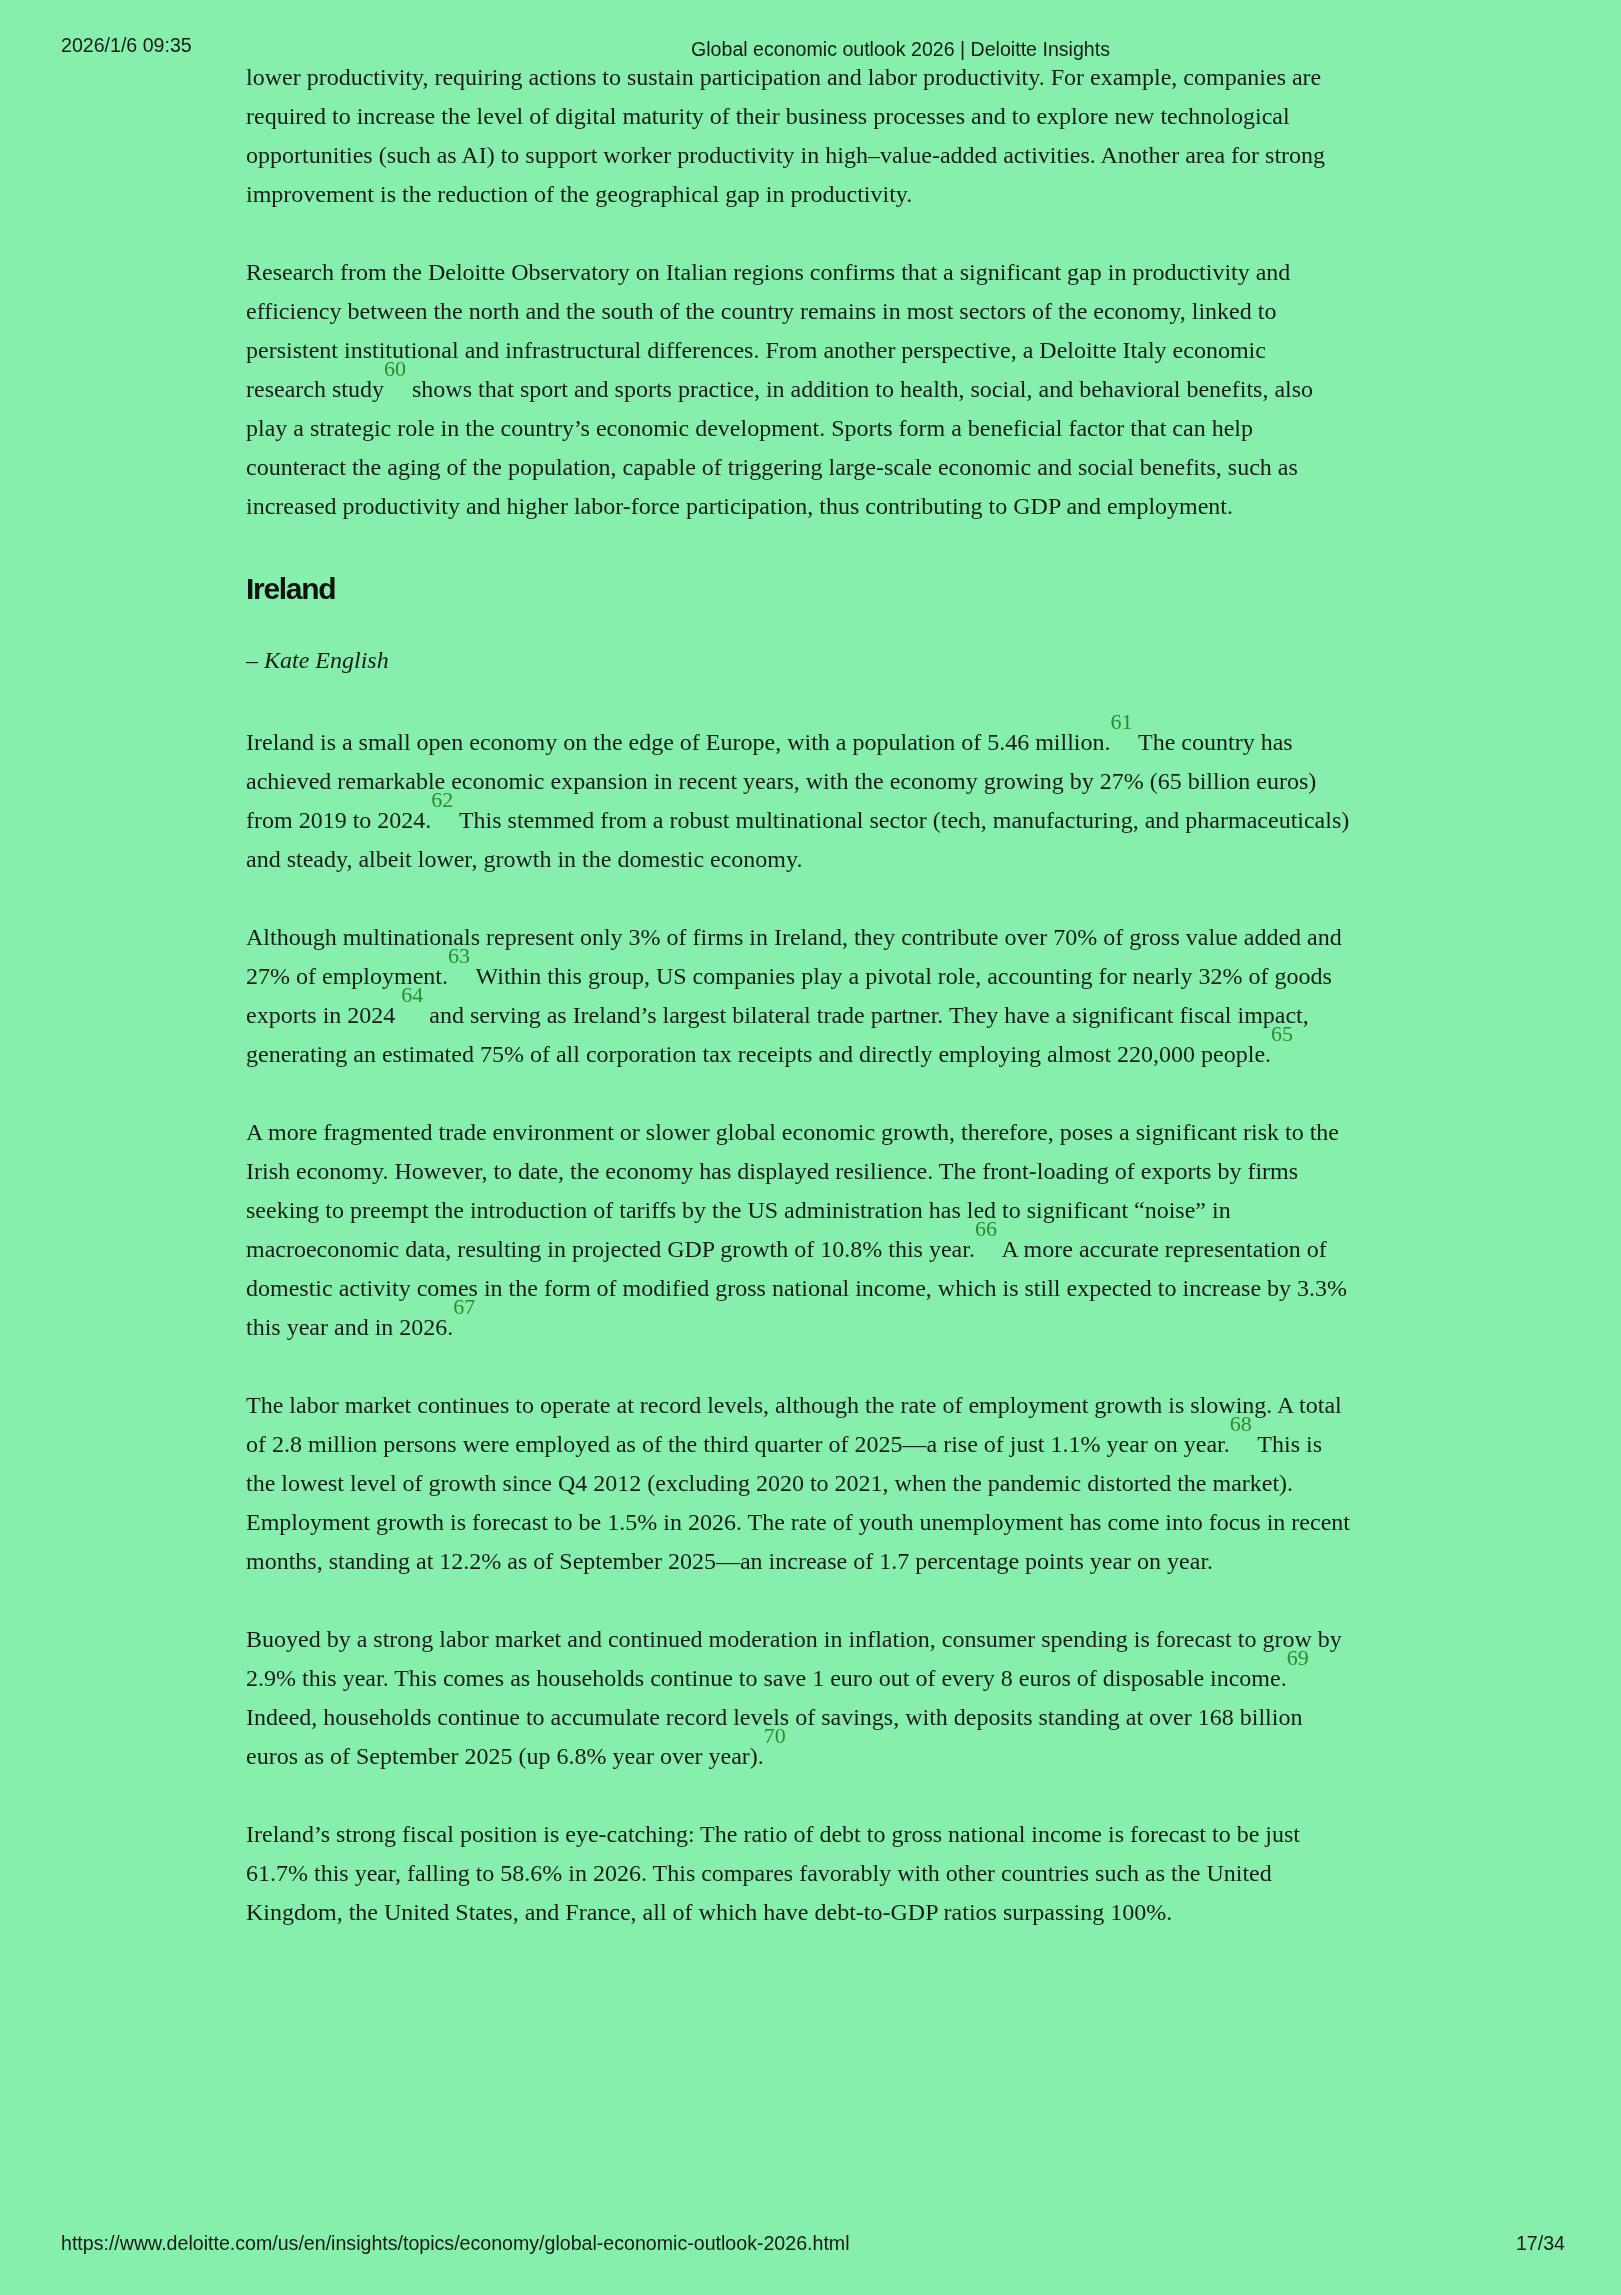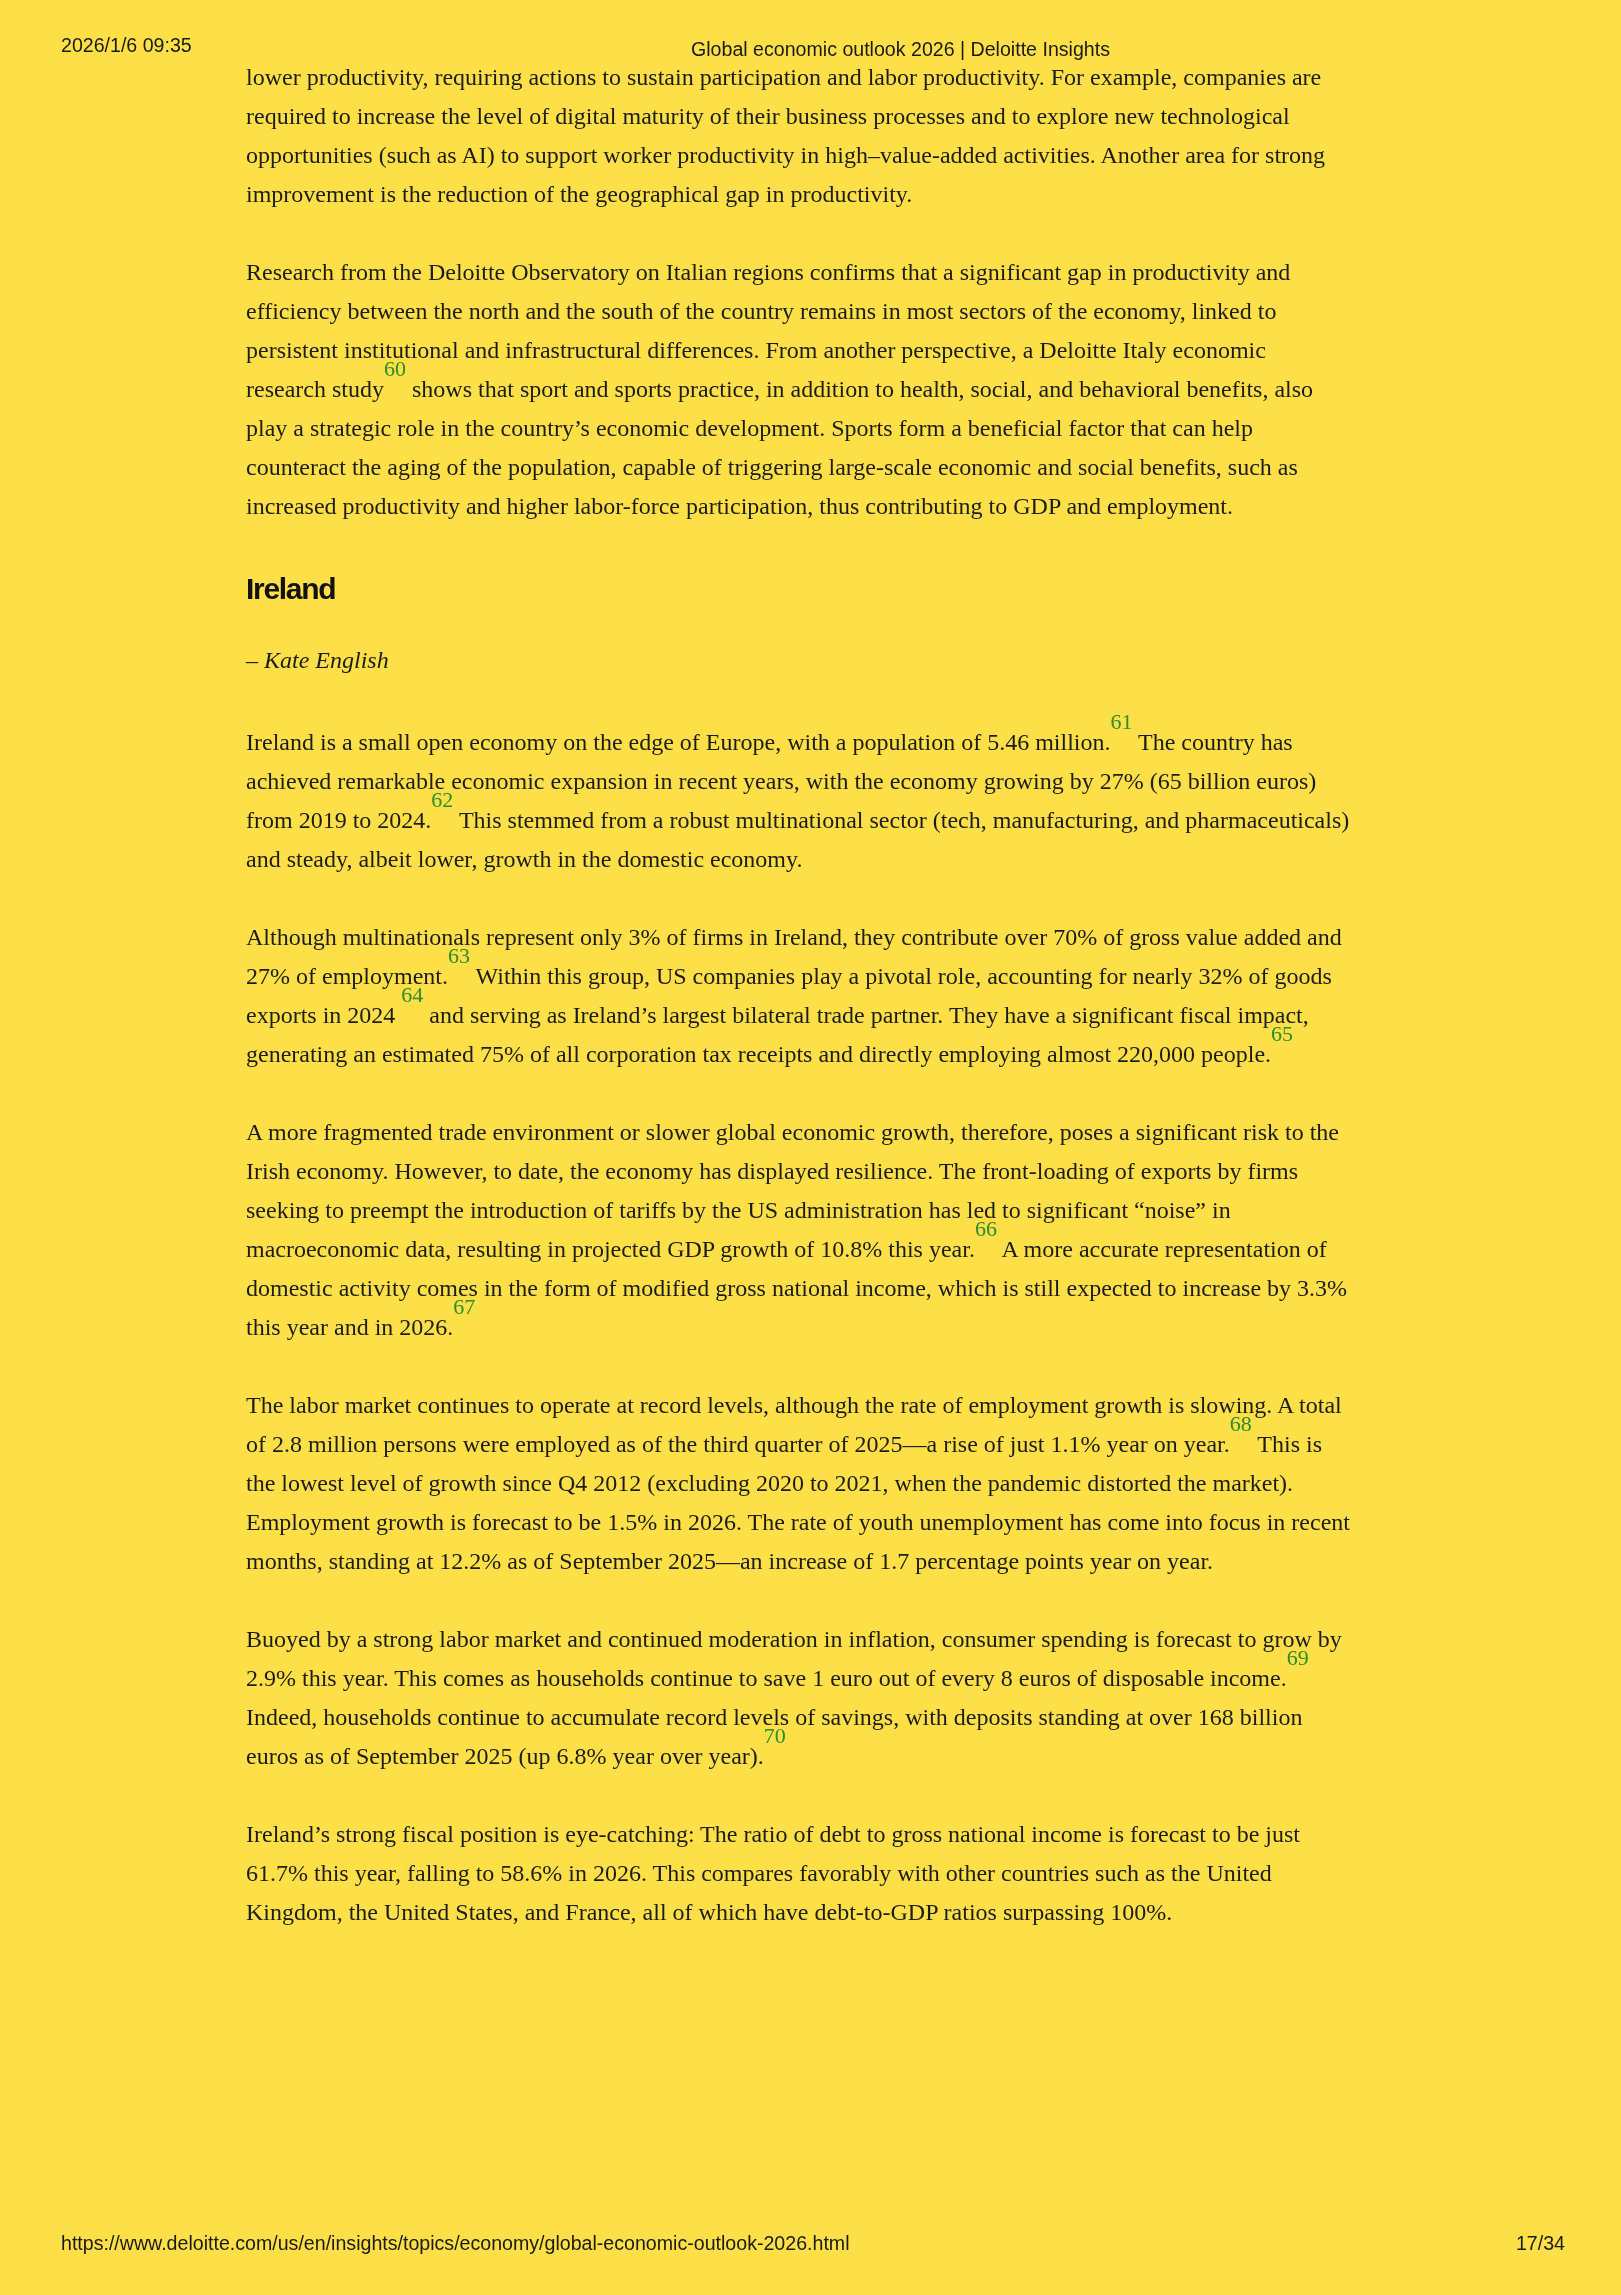--- a/index.html
+++ b/index.html
@@ -10,21 +10,21 @@
   body {
     width: 1622px;
     height: 2295px;
     position: relative;
     font-family: "Liberation Serif", serif;
     color: #1c1c1c;
   }
   .page {
     position: absolute;
     inset: 0;
-    background: #fde047;
+    background: #86efac;
     overflow: hidden;
   }
   
   .print-header {
     position: absolute;
     top: 34px;
     left: 0;
     right: 0;
     height: 26px;
     font-family: "Liberation Sans", sans-serif;

